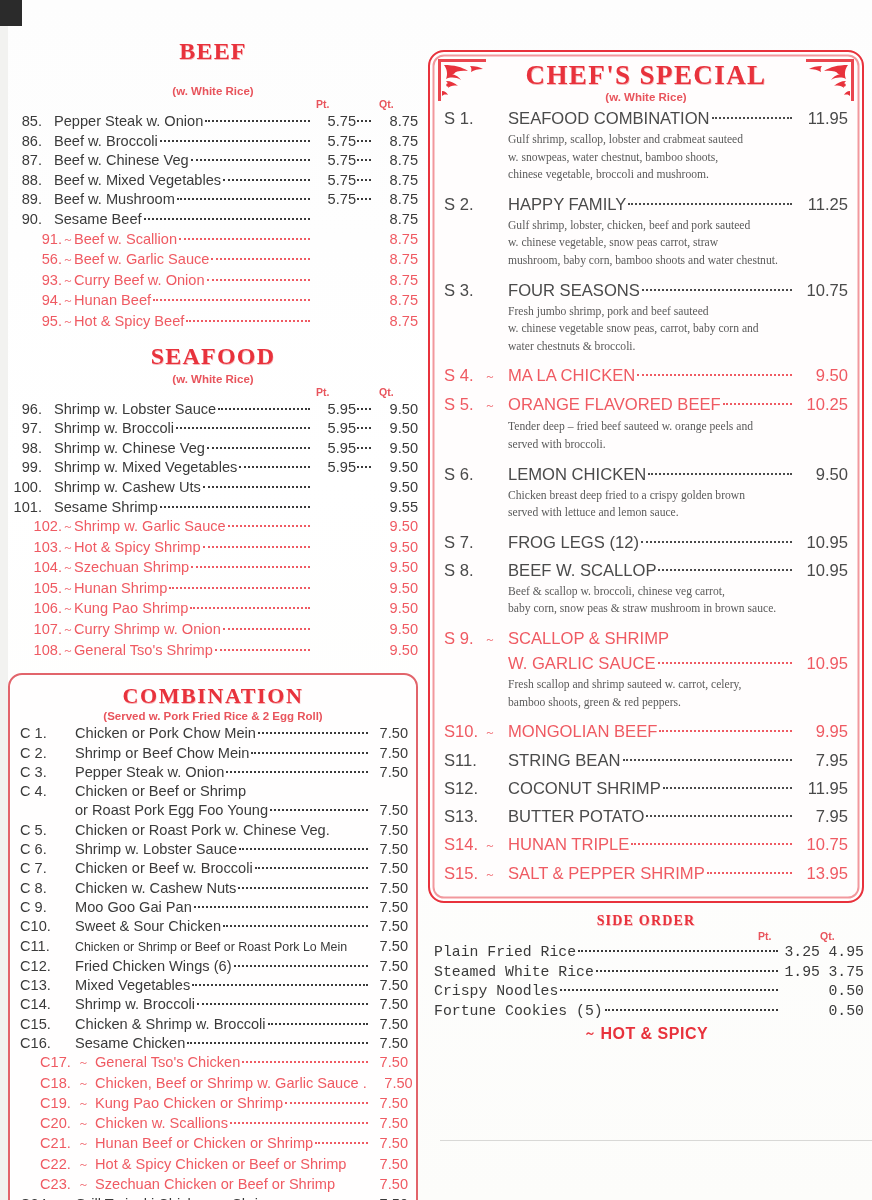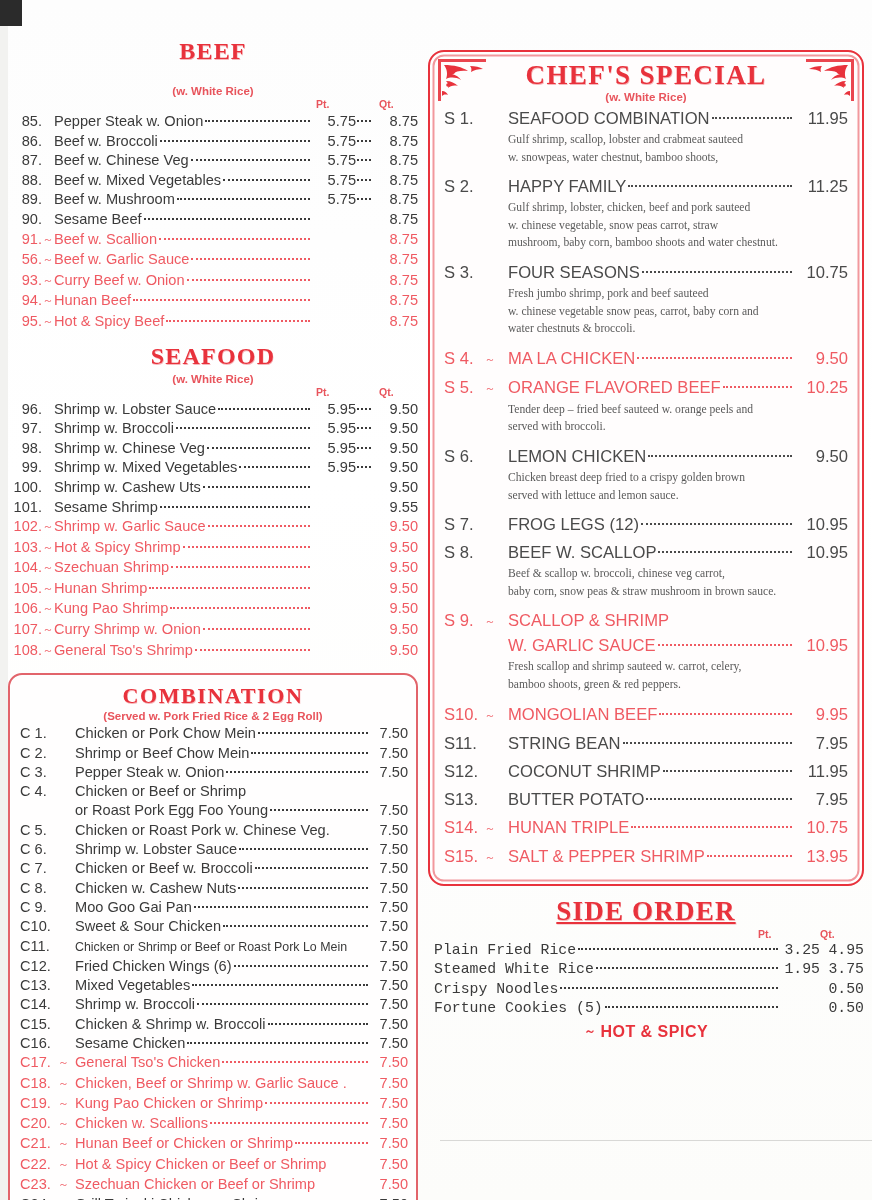--- a/index.html
+++ b/index.html
@@ -29,21 +29,21 @@
     font-family:"Liberation Serif", serif;
     font-weight:bold;
     color:#e8323c;
     letter-spacing:1.2px;
     text-shadow: 0.6px 0.6px 0 rgba(232,50,60,.35);
   }
   .sec-title.beef { font-size:24px; margin:0 0 20px 0; }
   .sec-title.seafood { font-size:24px; margin:0 0 3px 0; }
   .sec-title.combo { font-size:22px; margin:4px 0 1px 0; letter-spacing:1.6px; }
   .sec-title.chef { font-size:27px; margin:0; letter-spacing:1.4px; }
-  .sec-title.side { font-size:27px; margin:0 0 1px 0; letter-spacing:1.2px;text-decoration:underline; }
+  .sec-title.side { font-size:14px; margin:0 0 1px 0; letter-spacing:1.2px; }
 
   .sub-note {
     text-align:center; color:#e8545c; font-size:11.5px; font-weight:bold;
     margin:0 0 1px 0;
   }
   .sub-note.combo-note { font-size:11.5px; margin-bottom:2px; }
 
   
   .ptqt { position:relative; height:13px; margin-bottom:1px; }
   .ptqt span {
@@ -51,21 +51,21 @@
   }
   .ptqt .pt { left:308px; }
   .ptqt .qt { left:371px; }
 
   
   .row {
     display:flex; align-items:baseline;
     font-size:14.6px; line-height:19.6px;
     white-space:nowrap;
   }
-  .row.red { color:#ef5a62; }
+  .row.red { color:#ef5a62;margin-left:20px; }
   .num { flex:0 0 auto; text-align:right; }
   .pep { flex:0 0 auto; width:11px; text-align:center; font-size:11px; position:relative; top:-1px; }
   .nm { flex:0 0 auto; }
   .dots {
     flex:1 1 auto; overflow:hidden; margin:0 2px;
     border-bottom:2.2px dotted currentColor; position:relative; top:-4px;
     min-width:4px;
   }
   .p1 { flex:0 0 auto; text-align:right; }
   .p2 { flex:0 0 auto; text-align:right; }
@@ -615,20 +615,21 @@
       <div class="chef-list" id="chef-list">
           <div class="s-row">
             <span class="num">S 1.</span>
             <span class="pep"></span>
             <span class="nm">SEAFOOD COMBINATION</span>
             <span class="dots"></span>
             <span class="p1">11.95</span>
           </div>
           <div class="s-desc">Gulf shrimp, scallop, lobster and crabmeat sauteed</div>
           <div class="s-desc">w. snowpeas, water chestnut, bamboo shoots,</div>
+          <div class="s-desc">chinese vegetable, broccoli and mushroom.</div>
           <div class="s-gap"></div>
           <div class="s-row">
             <span class="num">S 2.</span>
             <span class="pep"></span>
             <span class="nm">HAPPY FAMILY</span>
             <span class="dots"></span>
             <span class="p1">11.25</span>
           </div>
           <div class="s-desc">Gulf shrimp, lobster, chicken, beef and pork sauteed</div>
           <div class="s-desc">w. chinese vegetable, snow peas carrot, straw</div>

